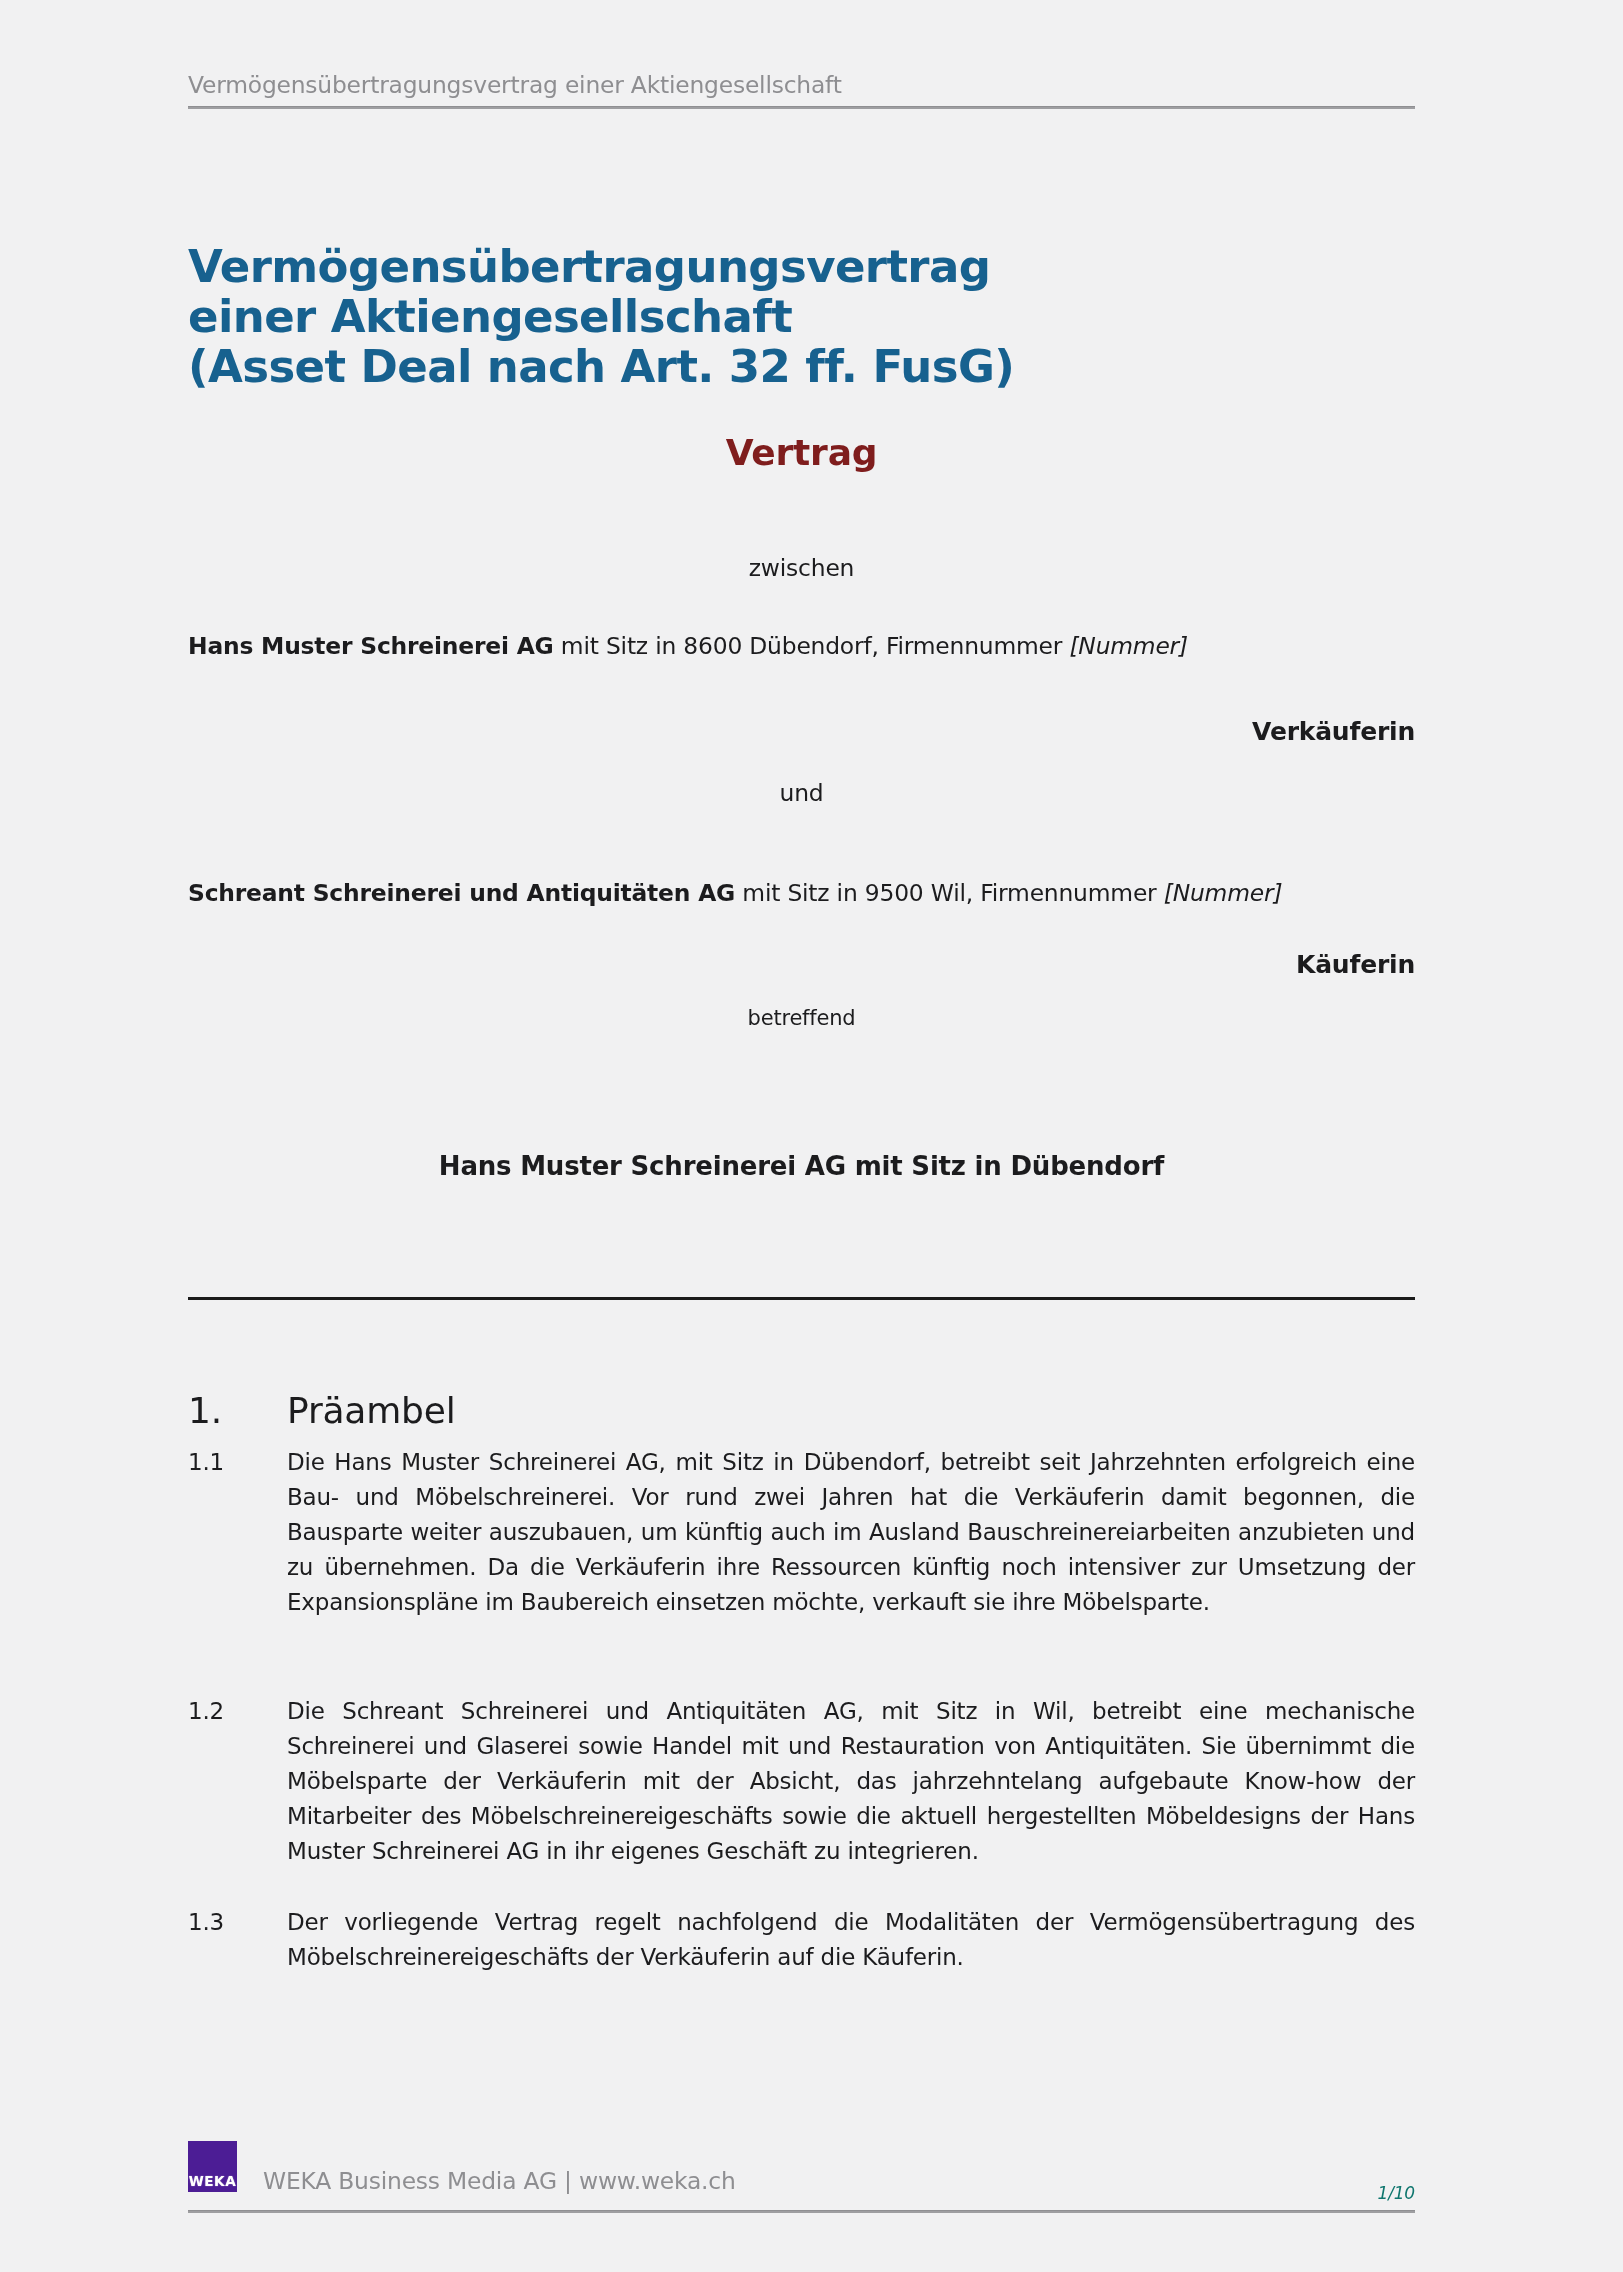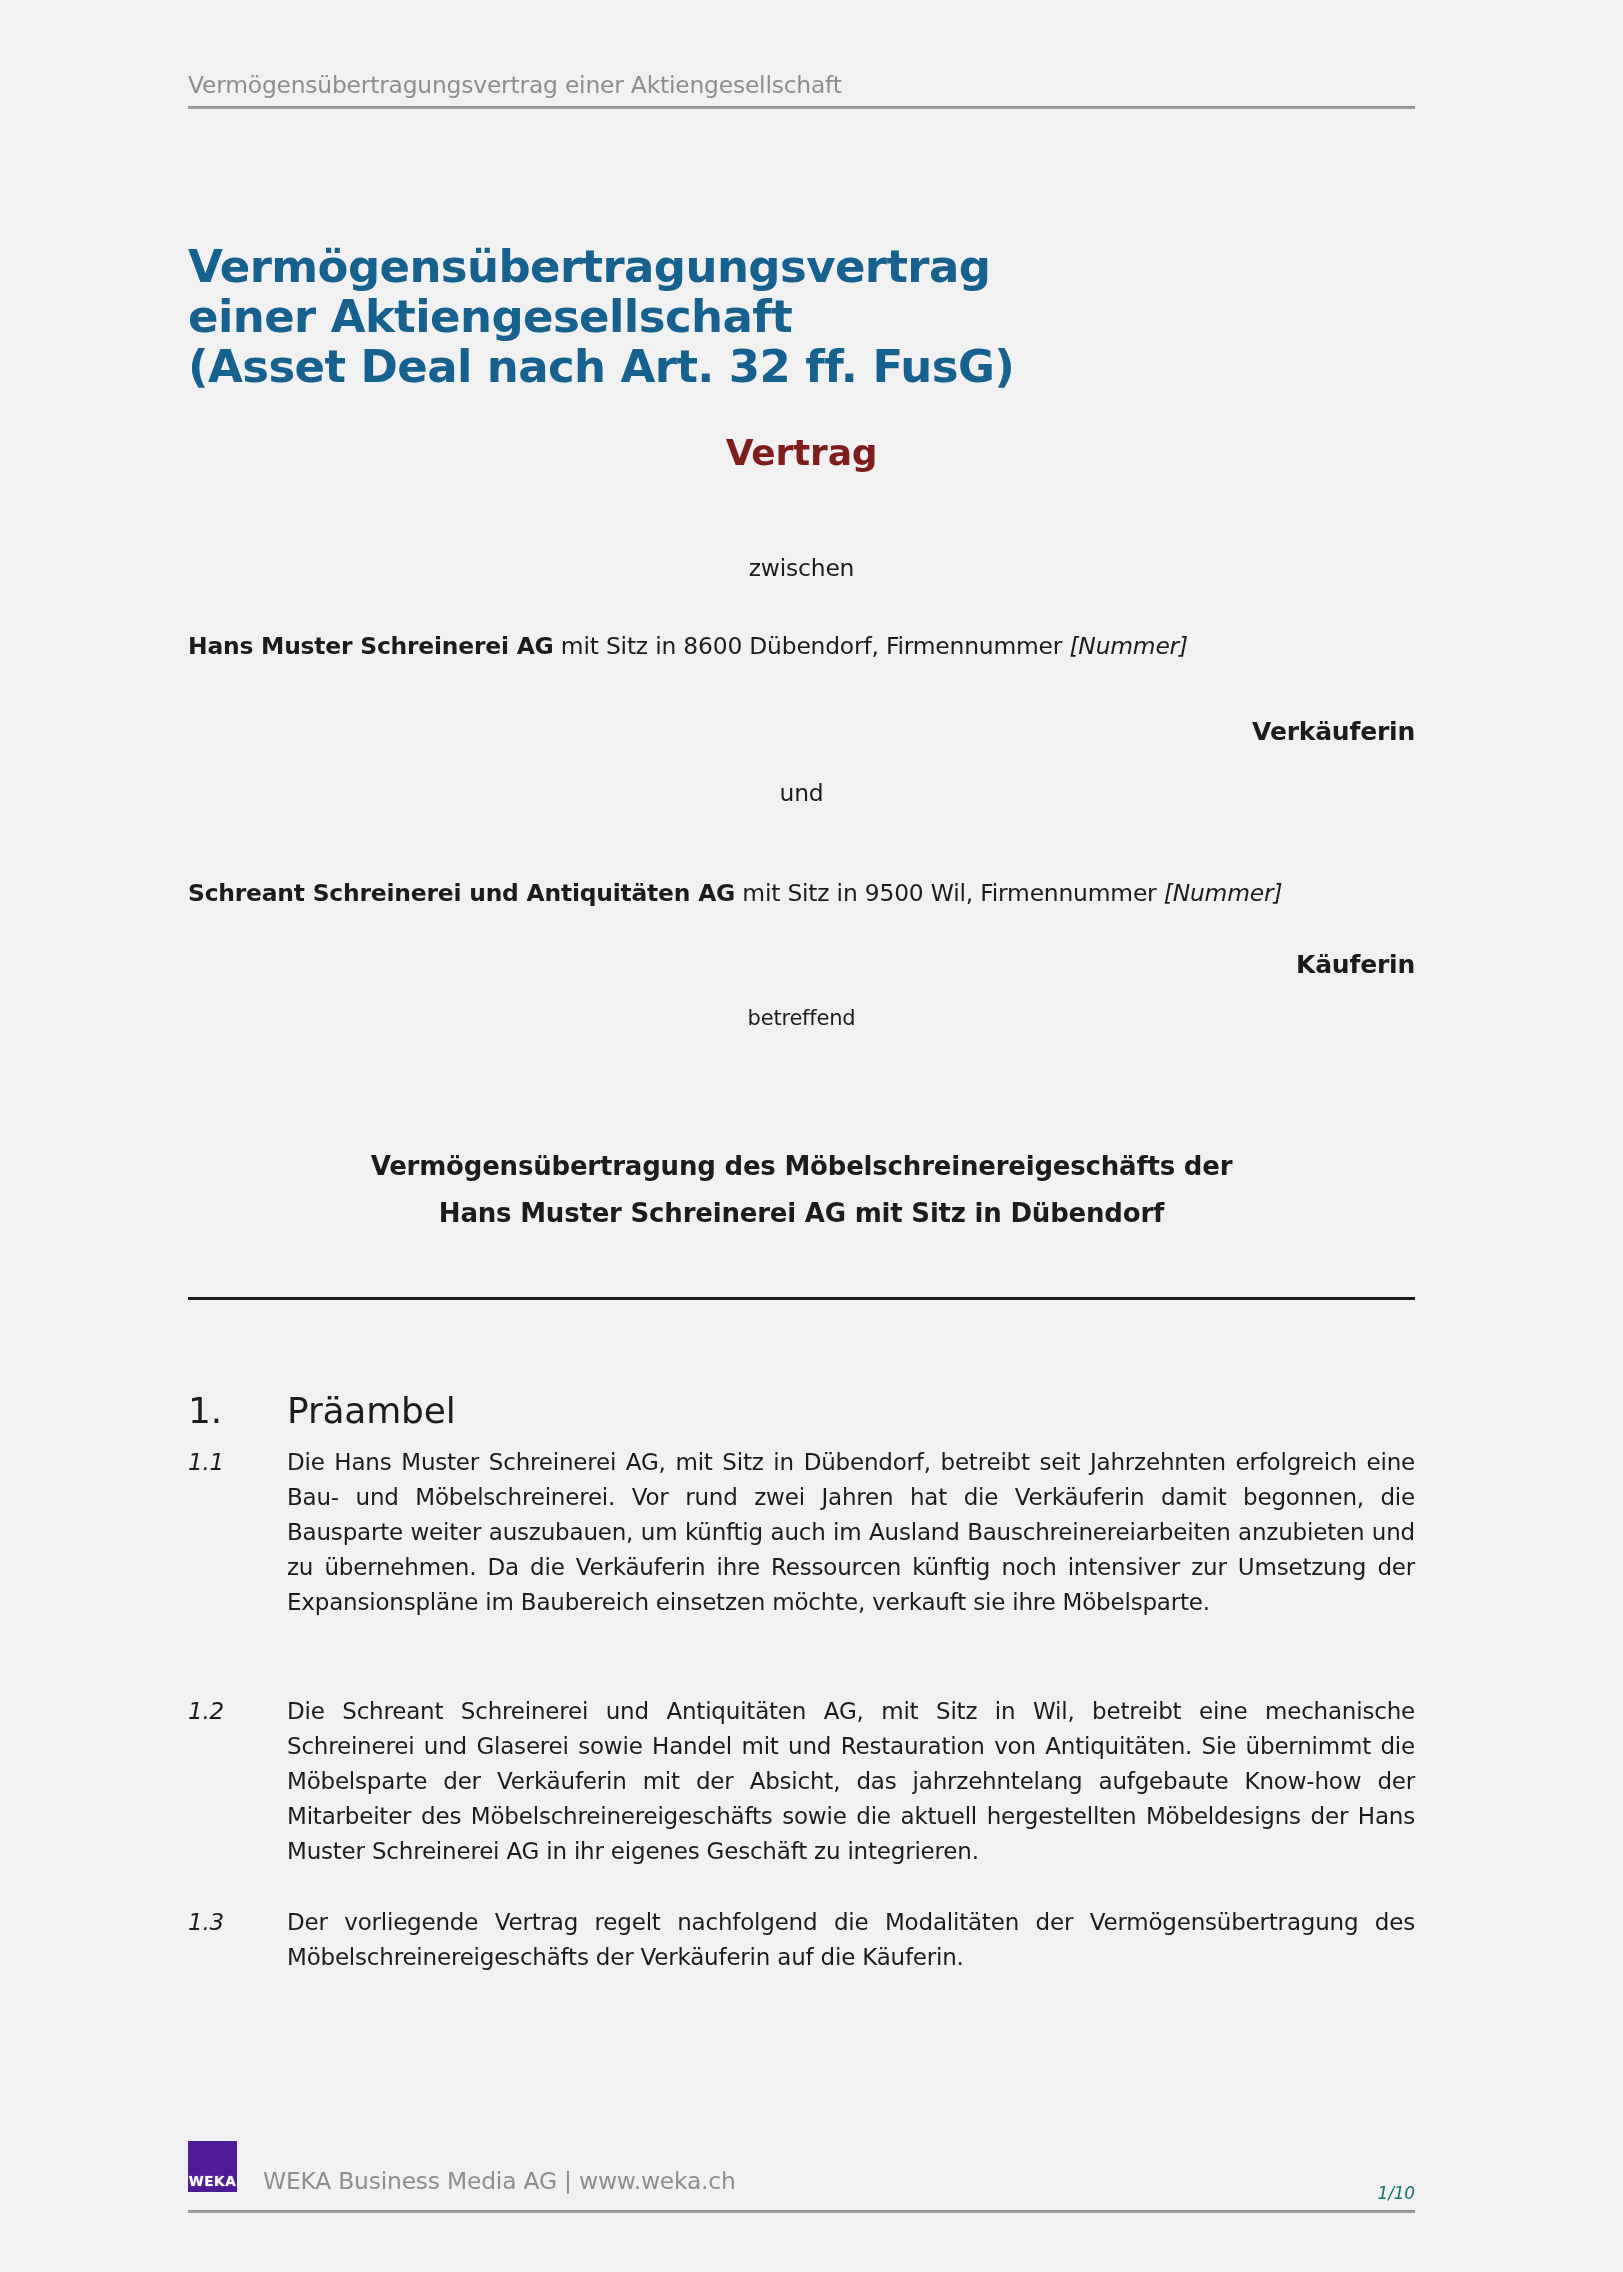--- a/index.html
+++ b/index.html
@@ -51,21 +51,21 @@
     font-size: 26px; line-height: 47px; font-weight: bold;
   }
   .subject-divider {
     top: 1297px; height: 3.2px; background: #1b1b1b;
   }
 
   .section-heading { top: 1395px; font-size: 36px; font-weight: normal; line-height: 32px; }
   .section-heading .sec-num { display: inline-block; width: 99px; }
 
   .para { display: flex; font-size: 23px; line-height: 35px; }
-  .para .p-num  { width: 99px; flex: 0 0 99px; font-style: italic; }
+  .para .p-num  { width: 99px; flex: 0 0 99px; }
   .para .p-text { flex: 1; text-align: justify; }
   .para-1 { top: 1445px; }
   .para-2 { top: 1694px; }
   .para-3 { top: 1905px; }
 
   
   .weka-logo {
     position: absolute; left: 188px; top: 2141px;
     width: 49px; height: 51px;
     background: #4c1d95;
@@ -118,21 +118,20 @@
 
   <div class="abs party-line buyer">
     <span class="party-name">Schreant Schreinerei und Antiquitäten AG</span><span> mit Sitz in 9500 Wil, Firmennummer </span><span class="party-placeholder">[Nummer]</span>
   </div>
 
   <div class="abs right role-label buyer">Käuferin</div>
 
   <div class="abs center regarding-label">betreffend</div>
 
   <div class="abs center subject">
-    <div>Vermögensübertragung des Möbelschreinereigeschäfts der</div>
     <div>Hans Muster Schreinerei AG mit Sitz in Dübendorf</div>
   </div>
 
   <div class="abs subject-divider"></div>
 
   <div class="abs section-heading">
     <span class="sec-num">1.</span><span>Präambel</span>
   </div>
 
   <div class="abs para para-1">

